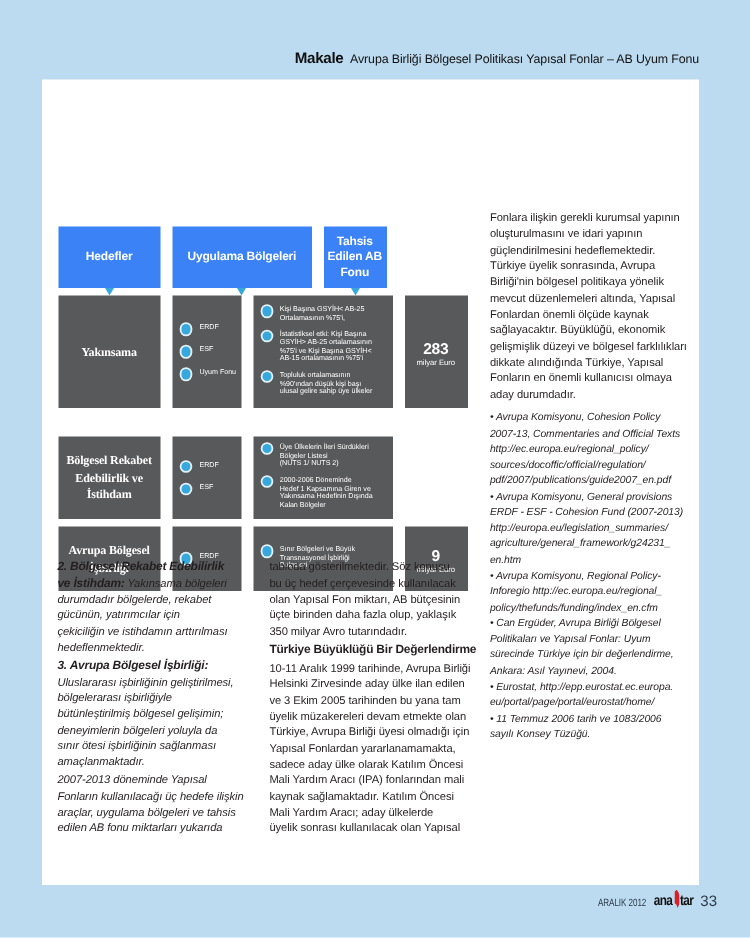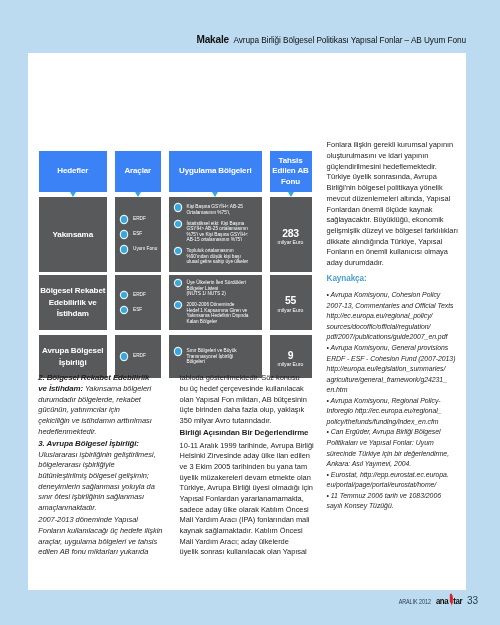--- a/index.html
+++ b/index.html
@@ -15,39 +15,39 @@
   #footer{position:absolute;left:0;top:594.2px;width:478px;text-align:right;font-size:7px;color:#2b3b4a;white-space:nowrap;letter-spacing:-0.05px;}
   #footer .fdate{display:inline-block;transform:scaleX(0.77);transform-origin:100% 50%;}
   #footer .brand{font-weight:bold;font-size:9.6px;letter-spacing:-0.5px;display:inline-block;transform:scaleX(0.82);transform-origin:50% 50%;color:#111;position:relative;}
   #footer .brand .red{color:transparent;position:relative;display:inline-block;width:6.2px;height:9.6px;vertical-align:baseline;}
   #footer .brand .red svg{position:absolute;left:-0.5px;bottom:-2.3px;}
   #footer .pg{display:inline-block;font-size:10px;letter-spacing:0px;color:#2b3b4a;}
 
   
   #diagram{position:absolute;left:38.5px;top:151px;width:274.5px;}
   .dg-row{display:flex;}
-  .dg-row + .dg-row{margin-top:3px;}
+  .dg-row + .dg-row{margin-top:19px;}
   #dg-rows{margin-top:5px;}
   .dg-cell{box-sizing:border-box;position:relative;margin-right:7.5px;}
   .dg-cell:last-child{margin-right:0;}
   .c1{width:68.5px;}
   .c2{width:46.5px;}
   .c3{width:93.5px;}
   .c4{width:42px;}
   .hd{background:#3b82f6;height:41px;display:flex;align-items:center;justify-content:center;text-align:center;}
   .hd span{color:#fff;font-weight:bold;font-size:8px;line-height:10.2px;letter-spacing:-0.12px;}
   .hd:after{content:"";position:absolute;left:50%;bottom:-5px;transform:translateX(-50%);
     border-left:3.5px solid transparent;border-right:3.5px solid transparent;border-top:5px solid #37a8dd;}
   .body-cell{background:#58595b;}
   .r1 .body-cell{height:75px;}
   .r2 .body-cell{height:54.5px;}
   .r3 .body-cell{height:43px;}
   .r3{margin-top:5.6px !important;}
   .goal{display:flex;align-items:center;justify-content:center;text-align:center;}
-  .goal span{color:#fff;font-weight:bold;font-size:8.05px;line-height:11.5px;letter-spacing:-0.12px;}
+  .goal span{color:#fff;font-weight:bold;font-size:8.05px;line-height:11.5px;letter-spacing:-0.12px;font-family:Liberation Serif, serif;}
   .bullets{padding-left:5.5px;padding-right:3px;display:flex;flex-direction:column;justify-content:center;}
   .c2.bullets{justify-content:center;}
   .c3.bullets{justify-content:center;padding-left:5px;}
   .bl{display:flex;align-items:flex-start;}
   .c2 .bl{margin-bottom:8.6px;}
   .c3 .bl{margin-bottom:5.2px;}
   .bl:last-child{margin-bottom:0 !important;}
   .dot{flex:0 0 auto;width:6.4px;height:6.4px;border-radius:50%;background:#37a8dd;box-shadow:0 0 0 1.2px #e3f1f9;margin-right:5.6px;margin-left:1px;margin-top:0px;}
   .bl span{color:#fff;font-size:4.75px;line-height:5.6px;letter-spacing:-0.02px;}
   .amount{display:flex;flex-direction:column;align-items:center;justify-content:center;text-align:right;}
@@ -74,23 +74,20 @@
 
 <div id="running-head"><span class="rh-bold">Makale</span> <span class="rh-title">Avrupa Birliği Bölgesel Politikası Yapısal Fonlar – AB Uyum Fonu</span></div>
 
 <div id="page"></div>
 
 <div id="diagram">
   <div class="dg-row hdrow">
     <div class="dg-cell c1 hd">
         <span>Hedefler</span>
       </div>
-    <div class="dg-cell c2 hd">
-        <span>Araçlar</span>
-      </div>
     <div class="dg-cell c3 hd">
         <span>Uygulama Bölgeleri</span>
       </div>
     <div class="dg-cell c4 hd">
         <span>Tahsis Edilen AB Fonu</span>
       </div>
   </div>
   <div id="dg-rows">
       <div class="dg-row r1">
         <div class="dg-cell c1 body-cell goal">
@@ -146,24 +143,20 @@
         <div class="dg-cell c3 body-cell bullets">
           <div class="bl">
             <i class="dot"></i>
             <span>Üye Ülkelerin İleri Sürdükleri<br>Bölgeler Listesi<br>(NUTS 1/ NUTS 2)</span>
           </div>
           <div class="bl">
             <i class="dot"></i>
             <span>2000-2006 Döneminde<br>Hedef 1 Kapsamına Giren ve<br>Yakınsama Hedefinin Dışında<br>Kalan Bölgeler</span>
           </div>
         </div>
-        <div class="dg-cell c4 body-cell amount">
-          <div class="big">55</div>
-          <div class="sub">milyar Euro</div>
-        </div>
       </div>
       <div class="dg-row r3">
         <div class="dg-cell c1 body-cell goal">
           <span>Avrupa Bölgesel<br>İşbirliği</span>
         </div>
         <div class="dg-cell c2 body-cell bullets">
           <div class="bl">
             <i class="dot"></i>
             <span>ERDF</span>
           </div>
@@ -177,31 +170,30 @@
         <div class="dg-cell c4 body-cell amount">
           <div class="big">9</div>
           <div class="sub">milyar Euro</div>
         </div>
       </div>
     </div>
 </div>
 
 <div class="col" id="col1">
     <p><span class="bd">2. Bölgesel Rekabet Edebilirlik</span><br><span class="bd">ve İstihdam:</span><span> Yakınsama bölgeleri</span><br><span>durumdadır bölgelerde, rekabet</span><br><span>gücünün, yatırımcılar için</span><br><span>çekiciliğin ve istihdamın arttırılması</span><br><span>hedeflenmektedir.</span></p>
-    <p><span class="bd">3. Avrupa Bölgesel İşbirliği:</span><br><span>Uluslararası işbirliğinin geliştirilmesi,</span><br><span>bölgelerarası işbirliğiyle</span><br><span>bütünleştirilmiş bölgesel gelişimin;</span><br><span>deneyimlerin sağlanması yoluyla da</span><br><span>sınır ötesi işbirliğinin sağlanması</span><br><span>amaçlanmaktadır.</span></p>
+    <p><span class="bd">3. Avrupa Bölgesel İşbirliği:</span><br><span>Uluslararası işbirliğinin geliştirilmesi,</span><br><span>bölgelerarası işbirliğiyle</span><br><span>bütünleştirilmiş bölgesel gelişimin;</span><br><span>deneyimlerin bölgeleri yoluyla da</span><br><span>sınır ötesi işbirliğinin sağlanması</span><br><span>amaçlanmaktadır.</span></p>
     <p><span>2007-2013 döneminde Yapısal</span><br><span>Fonların kullanılacağı üç hedefe ilişkin</span><br><span>araçlar, uygulama bölgeleri ve tahsis</span><br><span>edilen AB fonu miktarları yukarıda</span></p>
   </div>
 <div class="col" id="col2">
     <p><span>tabloda gösterilmektedir. Söz konusu</span><br><span>bu üç hedef çerçevesinde kullanılacak</span><br><span>olan Yapısal Fon miktarı, AB bütçesinin</span><br><span>üçte birinden daha fazla olup, yaklaşık</span><br><span>350 milyar Avro tutarındadır.</span></p>
-    <p><span class="bd">Birliği Açısından Bir Değerlendirme</span></p>
+    <p><span class="bd">Türkiye Büyüklüğü Bir Değerlendirme</span></p>
     <p><span>10-11 Aralık 1999 tarihinde, Avrupa Birliği</span><br><span>Helsinki Zirvesinde aday ülke ilan edilen</span><br><span>ve 3 Ekim 2005 tarihinden bu yana tam</span><br><span>üyelik müzakereleri devam etmekte olan</span><br><span>Türkiye, Avrupa Birliği üyesi olmadığı için</span><br><span>Yapısal Fonlardan yararlanamamakta,</span><br><span>sadece aday ülke olarak Katılım Öncesi</span><br><span>Mali Yardım Aracı (IPA) fonlarından mali</span><br><span>kaynak sağlamaktadır. Katılım Öncesi</span><br><span>Mali Yardım Aracı; aday ülkelerde</span><br><span>üyelik sonrası kullanılacak olan Yapısal</span></p>
   </div>
 <div class="col" id="col3">
     <p><span>Fonlara ilişkin gerekli kurumsal yapının</span><br><span>oluşturulmasını ve idari yapının</span><br><span>güçlendirilmesini hedeflemektedir.</span><br><span>Türkiye üyelik sonrasında, Avrupa</span><br><span>Birliği'nin bölgesel politikaya yönelik</span><br><span>mevcut düzenlemeleri altında, Yapısal</span><br><span>Fonlardan önemli ölçüde kaynak</span><br><span>sağlayacaktır. Büyüklüğü, ekonomik</span><br><span>gelişmişlik düzeyi ve bölgesel farklılıkları</span><br><span>dikkate alındığında Türkiye, Yapısal</span><br><span>Fonların en önemli kullanıcısı olmaya</span><br><span>aday durumdadır.</span></p>
-    <p class="kaynak">Kaynakça:</p>
     <p class="ref">• Avrupa Komisyonu, Cohesion Policy<br>2007-13, Commentaries and Official Texts<br>http://ec.europa.eu/regional_policy/<br>sources/docoffic/official/regulation/<br>pdf/2007/publications/guide2007_en.pdf</p>
     <p class="ref">• Avrupa Komisyonu, General provisions<br>ERDF - ESF - Cohesion Fund (2007-2013)<br>http://europa.eu/legislation_summaries/<br>agriculture/general_framework/g24231_<br>en.htm</p>
     <p class="ref">• Avrupa Komisyonu, Regional Policy-<br>Inforegio  http://ec.europa.eu/regional_<br>policy/thefunds/funding/index_en.cfm</p>
     <p class="ref">• Can Ergüder, Avrupa Birliği Bölgesel<br>Politikaları ve Yapısal Fonlar: Uyum<br>sürecinde Türkiye için bir değerlendirme,<br>Ankara: Asıl Yayınevi, 2004.</p>
     <p class="ref">• Eurostat, http://epp.eurostat.ec.europa.<br>eu/portal/page/portal/eurostat/home/</p>
     <p class="ref">•  11 Temmuz 2006 tarih ve 1083/2006<br>sayılı Konsey Tüzüğü.</p>
   </div>
 
 <div id="footer"><span class="fdate">ARALIK 2012</span> <span class="brand"><span>ana</span><span class="red"><svg width="9" height="13" viewBox="0 0 9 13">
           <path d="M2.0 1.4 L3.6 0.2 L5.2 2.2 L5.7 4.6 L5.7 9.6 L4.3 12.4 L3.3 10.0 L2.0 9.2 Z" fill="#d92027"></path>

